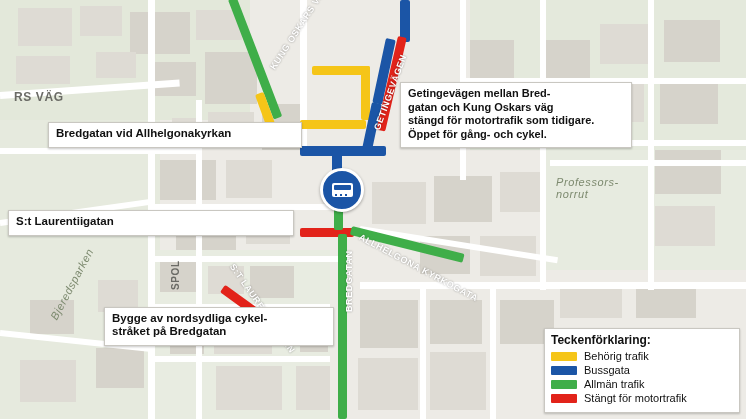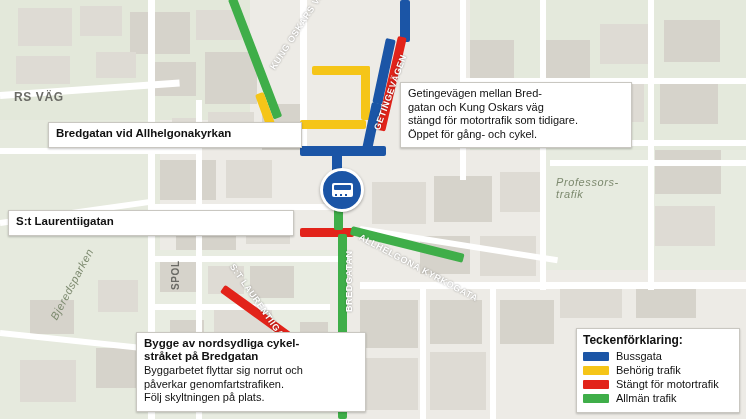--- a/index.html
+++ b/index.html
@@ -62,21 +62,21 @@
     color:#111;
     line-height:13.5px;
     margin:0;
     white-space:pre-line;
   }
 
   
   #legend{
     position:absolute;
     right:6px;bottom:6px;
-    width:164px;
+    width:196px;
     background:#ffffff;
     border:1px solid #c9c7c1;
     box-shadow:0 1px 2px rgba(0,0,0,.22);
     padding:4px 6px 6px 6px;
     box-sizing:border-box;
   }
   #legend .lg-title{
     font-size:12px;font-weight:bold;color:#111;margin-bottom:3px;
   }
   .lg-row{display:flex;align-items:center;margin:2px 0;}
@@ -224,62 +224,59 @@
 
   <div class="street rot-n55" style="left:268px;top:66px;">KUNG OSKARS VÄG</div>
   <div class="street rot-n70" style="left:372px;top:128px;">GETINGEVÄGEN</div>
   <div class="street rot-28" style="left:362px;top:232px;">ALLHELGONA KYRKOGATA</div>
   <div class="street rot-90" style="left:344px;top:312px;">BREDGATAN</div>
   <div class="street rot-55" style="left:236px;top:262px;">S:T LAURENTIIGATAN</div>
   <div class="street dark" style="left:14px;top:90px;font-size:12px;">RS VÄG</div>
   <div class="street dark rot-90" style="left:170px;top:290px;font-size:10px;">SPOL</div>
   <div class="street gray rot-n62" style="left:48px;top:316px;font-size:11px;font-style:italic;font-weight:normal;color:#7d8a6f;">Bjeredsparken</div>
   <div class="street gray" style="left:556px;top:176px;font-size:11px;font-style:italic;font-weight:normal;color:#7d8a6f;white-space:pre-line;line-height:12px;">Professors-
-trafik</div>
+norrut</div>
 
   <div class="callout single" style="left:400px;top:82px;width:232px;">
-    <p class="body" style="font-weight:normal;">Getingevägen mellan Bred-
+    <p class="body" style="font-weight:bold;">Getingevägen mellan Bred-
 gatan och Kung Oskars väg
 stängd för motortrafik som tidigare.
 Öppet för gång- och cykel.</p>
   </div>
 
   <div class="callout" style="left:48px;top:122px;width:254px;">
     <p class="title">Bredgatan vid Allhelgonakyrkan</p>
   </div>
 
   <div class="callout" style="left:8px;top:210px;width:286px;">
     <p class="title">S:t Laurentiigatan</p>
   </div>
 
-  <div class="callout" style="left:104px;top:332px;width:230px;margin-left:32px;">
+  <div class="callout" style="left:104px;top:307px;width:230px;">
     <p class="title" style="white-space:pre-line;">Bygge av nordsydliga cykel-
 stråket på Bredgatan</p>
-    <p class="body">Byggarbetet flyttar sig norrut och
-påverkar genomfartstrafiken.
-Följ skyltningen på plats.</p>
   </div>
 
   <div id="legend">
     <div class="lg-title">Teckenförklaring:</div>
 
     <div class="lg-row">
+      <div class="lg-swatch" style="background:#f5c518;"></div>
+      <div class="lg-label">Behörig trafik</div>
+    </div>
+
+    <div class="lg-row">
       <div class="lg-swatch" style="background:#1b55a6;"></div>
       <div class="lg-label">Bussgata</div>
     </div>
 
     <div class="lg-row">
-      <div class="lg-swatch" style="background:#f5c518;"></div>
-      <div class="lg-label">Behörig trafik</div>
+      <div class="lg-swatch" style="background:#3fae49;"></div>
+      <div class="lg-label">Allmän trafik</div>
     </div>
 
     <div class="lg-row">
       <div class="lg-swatch" style="background:#e2231a;"></div>
       <div class="lg-label">Stängt för motortrafik</div>
     </div>
-
-    <div class="lg-row">
-      <div class="lg-swatch" style="background:#3fae49;"></div>
-      <div class="lg-label">Allmän trafik</div>
-    </div>
   </div>
 
 </div>
 
 </body></html>

